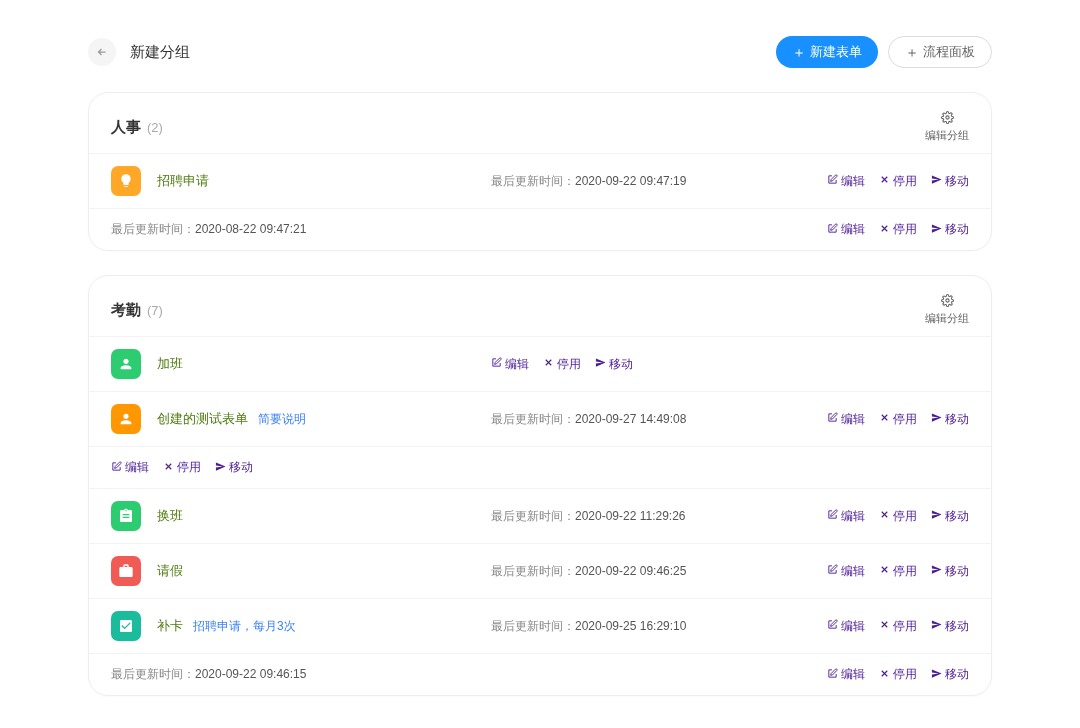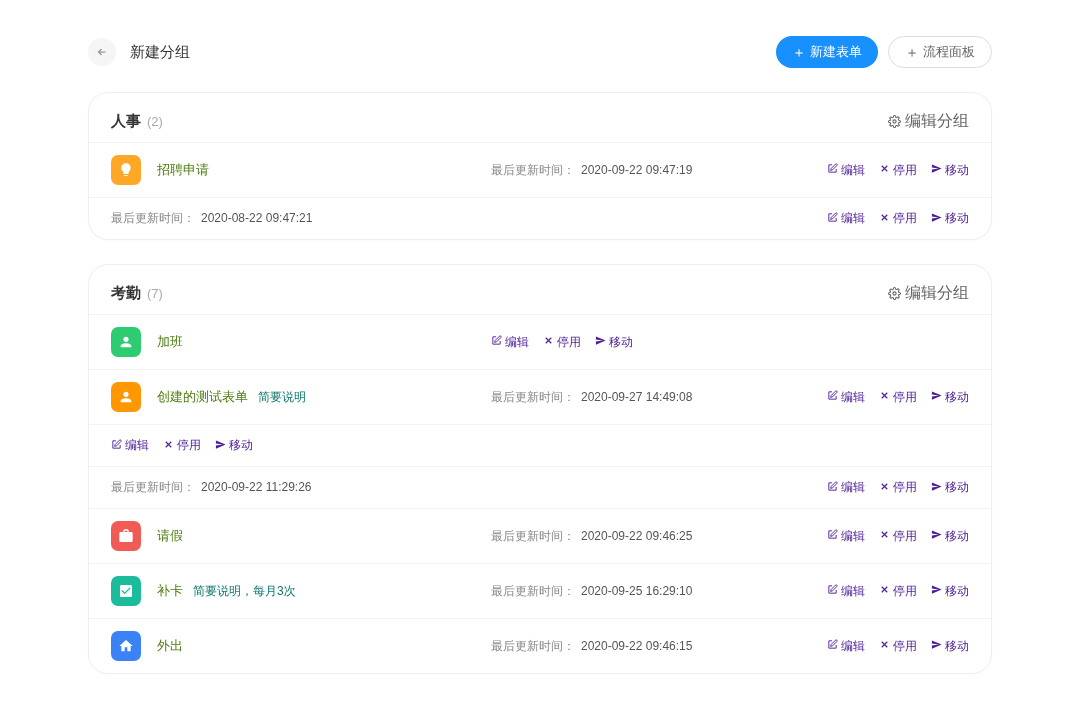--- a/index.html
+++ b/index.html
@@ -78,25 +78,26 @@
     }
     .group-count {
       color: #aaa;
       font-size: 13px;
       margin-left: 6px;
       font-weight: 400;
     }
     .group-header-spacer { flex: 1; }
     .edit-group-btn {
       color: #666;
-      font-size: 16px;
+      font-size: 11px;
       cursor: pointer;
       display: inline-flex;
       align-items: center;
       gap: 4px;
+      flex-direction: column;
     }
     .gear-icon {
       width: 13px; height: 13px;
       display: inline-block;
     }
     .row {
       display: flex;
       align-items: center;
       padding: 12px 22px;
       border-top: 1px solid #f3f3f3;
@@ -113,28 +114,27 @@
       flex-shrink: 0;
       color: #fff;
     }
     .row-name {
       font-size: 13px;
       color: #4d7c0f;
       min-width: 120px;
     }
     .row-desc {
       font-size: 12px;
-      color: #0f766e;
+      color: #3b82f6;
       margin-left: 10px;
     }
     .row-left { display: flex; align-items: center; width: 380px; }
     .row-time-label {
       color: #888;
       font-size: 12px;
-      margin-right: 6px;
       text-align: right;
     }
     .row-time {
       color: #555;
       font-size: 12px;
     }
     .row-time-wrap { flex: 1; }
     .row-actions {
       display: flex;
       align-items: center;
@@ -340,20 +340,28 @@
           </span>
           <span class="action">
             <span><svg viewBox="0 0 24 24" fill="currentColor">
                 <path d="M2 21l21-9L2 3v7l15 2-15 2v7z"></path>
               </svg></span>
             <span>移动</span>
           </span>
         </div>
       </div>
       <div class="row">
+        <div class="row-left">
+          <div class="row-icon bg-green3">
+            <svg width="16" height="16" viewBox="0 0 24 24" fill="currentColor">
+              <path d="M19 3h-4.2C14.4 1.8 13.3 1 12 1s-2.4.8-2.8 2H5c-1.1 0-2 .9-2 2v14c0 1.1.9 2 2 2h14c1.1 0 2-.9 2-2V5c0-1.1-.9-2-2-2zm-7 0c.6 0 1 .4 1 1s-.4 1-1 1-1-.4-1-1 .4-1 1-1zM7 9h10v2H7V9zm0 4h10v2H7v-2z"></path>
+            </svg>
+          </div>
+          <div><span class="row-name">换班</span></div>
+        </div>
         <div class="row-time-wrap"><span class="row-time-label">最后更新时间：</span><span class="row-time">2020-09-22 11:29:26</span></div>
         <div class="row-actions">
           <span class="action">
             <span><svg viewBox="0 0 24 24" fill="none" stroke="currentColor" stroke-width="2">
                 <path d="M11 4H4v16h16v-7M18.5 2.5a2.1 2.1 0 0 1 3 3L12 15l-4 1 1-4 9.5-9.5z"></path>
               </svg></span>
             <span>编辑</span>
           </span>
           <span class="action">
             <span><svg viewBox="0 0 24 24" fill="none" stroke="currentColor" stroke-width="2.5">
@@ -400,21 +408,21 @@
           </span>
         </div>
       </div>
       <div class="row">
         <div class="row-left">
           <div class="row-icon bg-teal">
             <svg width="16" height="16" viewBox="0 0 24 24" fill="currentColor">
               <path d="M19 3H5c-1.1 0-2 .9-2 2v14c0 1.1.9 2 2 2h14c1.1 0 2-.9 2-2V5c0-1.1-.9-2-2-2zm-9 14l-5-5 1.4-1.4L10 14.2l7.6-7.6L19 8l-9 9z"></path>
             </svg>
           </div>
-          <div><span class="row-name">补卡</span><span class="row-desc">简要说明，每月3次</span></div>
+          <div><span class="row-name">补卡</span><span class="row-desc">招聘申请，每月3次</span></div>
         </div>
         <div class="row-time-wrap"><span class="row-time-label">最后更新时间：</span><span class="row-time">2020-09-25 16:29:10</span></div>
         <div class="row-actions">
           <span class="action">
             <span><svg viewBox="0 0 24 24" fill="none" stroke="currentColor" stroke-width="2">
                 <path d="M11 4H4v16h16v-7M18.5 2.5a2.1 2.1 0 0 1 3 3L12 15l-4 1 1-4 9.5-9.5z"></path>
               </svg></span>
             <span>编辑</span>
           </span>
           <span class="action">
@@ -425,28 +433,20 @@
           </span>
           <span class="action">
             <span><svg viewBox="0 0 24 24" fill="currentColor">
                 <path d="M2 21l21-9L2 3v7l15 2-15 2v7z"></path>
               </svg></span>
             <span>移动</span>
           </span>
         </div>
       </div>
       <div class="row">
-        <div class="row-left">
-          <div class="row-icon bg-blue">
-            <svg width="16" height="16" viewBox="0 0 24 24" fill="currentColor">
-              <path d="M10 20v-6h4v6h5v-8h3L12 3 2 12h3v8z"></path>
-            </svg>
-          </div>
-          <div><span class="row-name">外出</span></div>
-        </div>
         <div class="row-time-wrap"><span class="row-time-label">最后更新时间：</span><span class="row-time">2020-09-22 09:46:15</span></div>
         <div class="row-actions">
           <span class="action">
             <span><svg viewBox="0 0 24 24" fill="none" stroke="currentColor" stroke-width="2">
                 <path d="M11 4H4v16h16v-7M18.5 2.5a2.1 2.1 0 0 1 3 3L12 15l-4 1 1-4 9.5-9.5z"></path>
               </svg></span>
             <span>编辑</span>
           </span>
           <span class="action">
             <span><svg viewBox="0 0 24 24" fill="none" stroke="currentColor" stroke-width="2.5">

